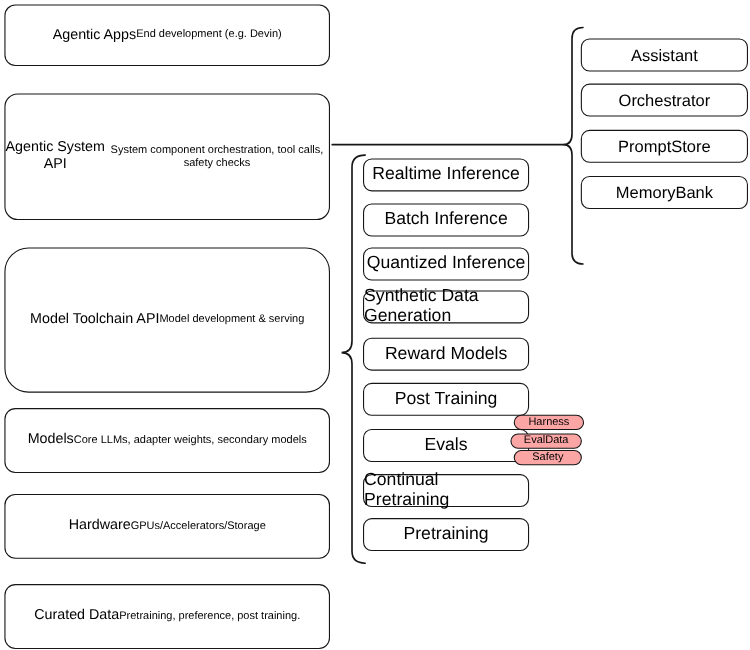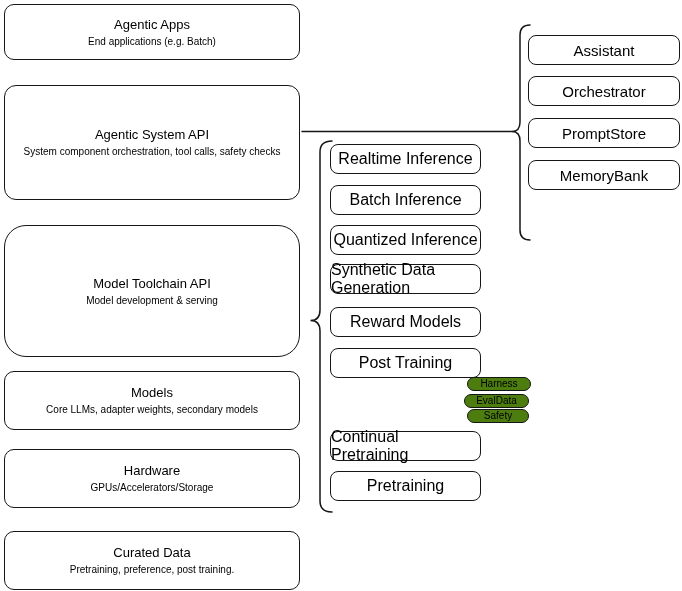--- a/index.html
+++ b/index.html
@@ -21,21 +21,21 @@
   .overlay path { fill: none; stroke: #161616; stroke-width: 1.5; stroke-linecap: round; }
 
   .lbox {
     position: absolute;
     left: 4px;
     width: 296px;
     box-sizing: border-box;
     border: 1.5px solid #161616;
     background: #ffffff;
     display: flex;
-    flex-direction: column;
+    flex-direction: row;
     align-items: center;
     justify-content: center;
     text-align: center;
     z-index: 2;
   }
   .lbox .ltitle { font-size: 13px; line-height: 16px; margin-bottom: 3px; }
   .lbox .lsub   { font-size: 10px; line-height: 12px; }
 
   .mbox {
     position: absolute;
@@ -68,21 +68,21 @@
     font-size: 15px;
     z-index: 2;
   }
 
   .tag {
     position: absolute;
     height: 14px;
     box-sizing: border-box;
     border: 1.5px solid #161616;
     border-radius: 8px;
-    background: #4d7c0f;
+    background: #fca5a5;
     display: flex;
     align-items: center;
     justify-content: center;
     font-size: 10px;
     line-height: 10px;
     z-index: 3;
   }
 </style>
 </head>
 <body>
@@ -90,21 +90,21 @@
 <div class="canvas">
 
   <svg class="overlay" viewBox="0 0 682 591">
     <path d="M 302 131.5 L 512 131.5"></path>
     <path d="M 530 25 Q 520 25 520 35 L 520 122 Q 520 131.5 512 131.5 Q 520 131.5 520 141 L 520 230 Q 520 240 530 240"></path>
     <path d="M 332 141 Q 320 141 320 152 L 320 310 Q 320 320.5 310.5 320.5 Q 320 320.5 320 331 L 320 501 Q 320 512 332 512"></path>
   </svg>
 
   <div class="lbox" style="top:4px;height:56px;border-radius:10px">
     <div class="ltitle">Agentic Apps</div>
-    <div class="lsub">End applications (e.g. Batch)</div>
+    <div class="lsub">End development (e.g. Devin)</div>
   </div>
 
   <div class="lbox" style="top:85px;height:115px;border-radius:12px">
     <div class="ltitle">Agentic System API</div>
     <div class="lsub">System component orchestration, tool calls, safety checks</div>
   </div>
 
   <div class="lbox" style="top:225px;height:132px;border-radius:22px">
     <div class="ltitle">Model Toolchain API</div>
     <div class="lsub">Model development &amp; serving</div>
@@ -136,20 +136,23 @@
   </div>
   <div class="mbox" style="top:264px">
     <span>Synthetic Data Generation</span>
   </div>
   <div class="mbox" style="top:307px">
     <span>Reward Models</span>
   </div>
   <div class="mbox" style="top:348px">
     <span>Post Training</span>
   </div>
+  <div class="mbox" style="top:390px">
+    <span>Evals</span>
+  </div>
   <div class="mbox" style="top:431px">
     <span>Continual Pretraining</span>
   </div>
   <div class="mbox" style="top:471px">
     <span>Pretraining</span>
   </div>
 
   <div class="tag" style="left:467px;top:377px;width:64px">
     <span>Harness</span>
   </div>

